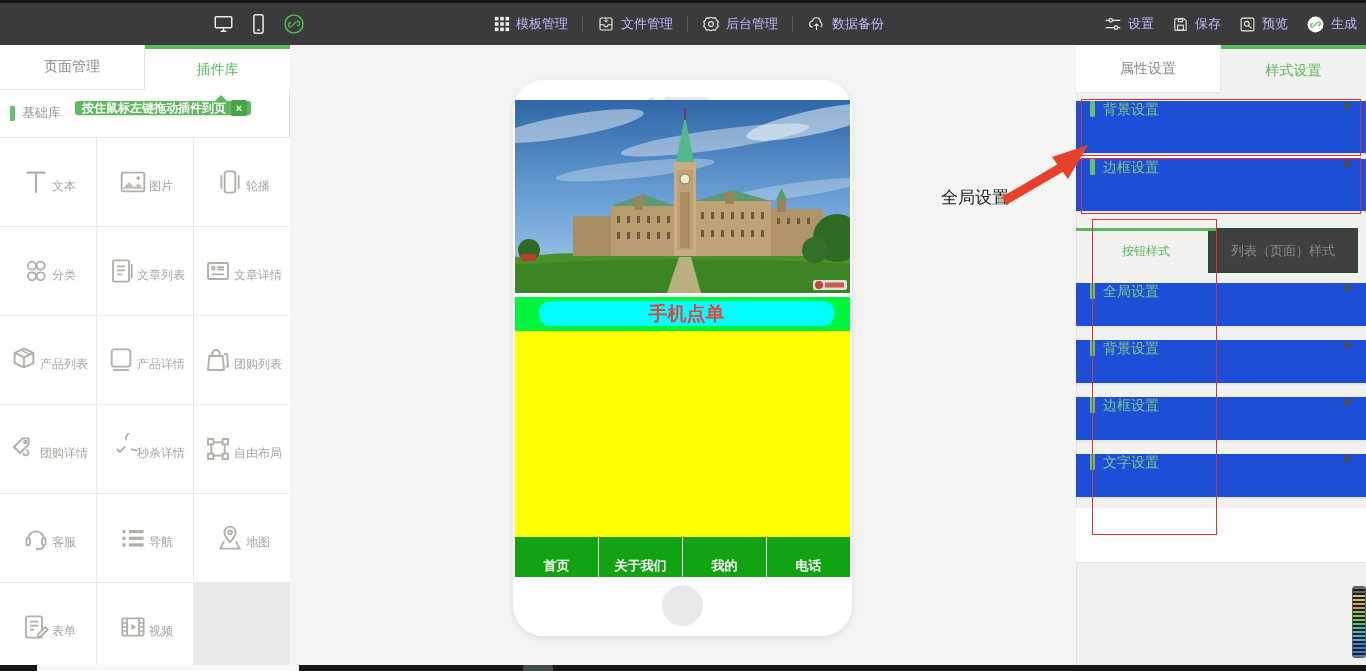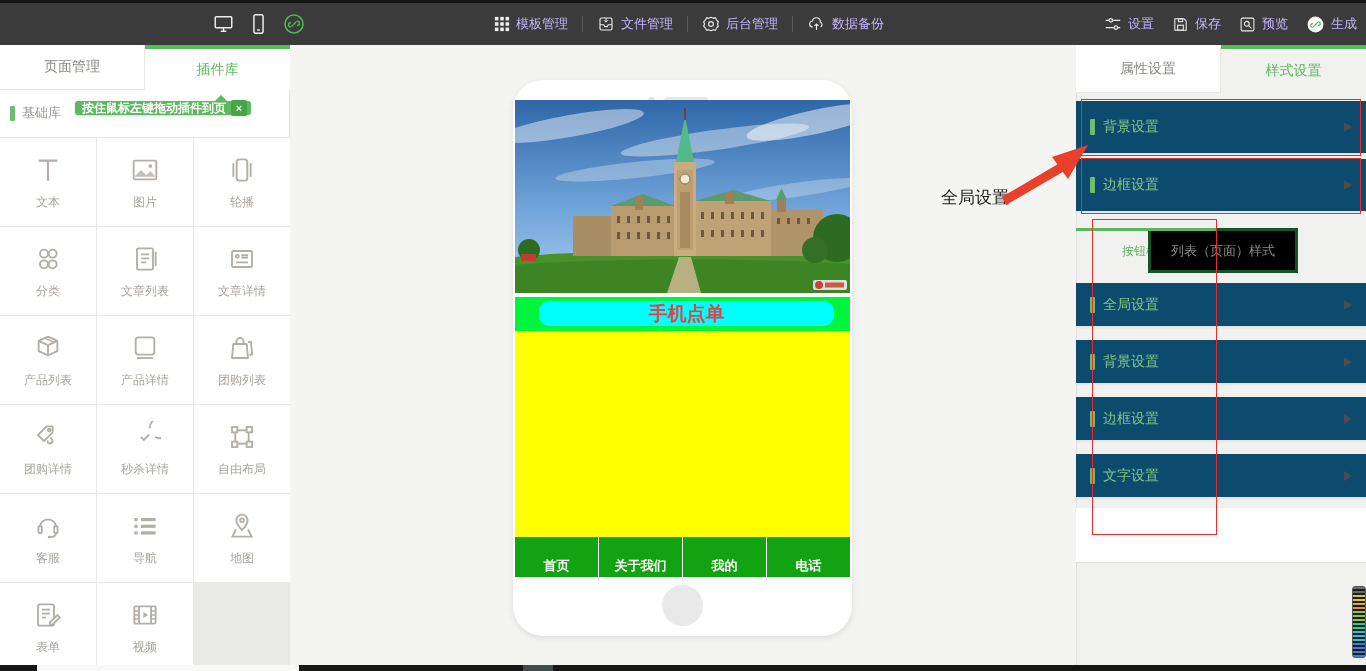--- a/index.html
+++ b/index.html
@@ -27,21 +27,21 @@
   .lp-lib{position:absolute;left:0;top:45px;width:290px;height:46px;display:flex;align-items:center;}
   .lib-bar{width:5px;height:15px;background:#6abf6a;border-radius:1px;margin-left:10px;margin-right:7px;}
   .lib-label{font-size:13px;color:#99948e;}
   .tooltip{position:absolute;left:75px;top:56px;height:14px;background:#5eb95e;border-radius:3px;display:flex;align-items:center;padding:0 4px 0 7px;z-index:40;box-shadow:0 1px 2px rgba(0,0,0,.15);font-weight:bold;}
   .tooltip:before{content:"";position:absolute;top:-6px;left:140px;border:6px solid transparent;border-bottom-color:#5eb95e;border-top:none;}
   .tooltip-text{color:#fff;font-size:12px;white-space:nowrap;}
   .tooltip-close{width:16px;height:16px;margin-left:5px;background:#47a447;border-radius:2px;color:#eaf6ea;font-size:11px;display:flex;align-items:center;justify-content:center;cursor:pointer;}
   .plugin-grid{position:absolute;left:0;top:92px;width:290px;height:534px;display:grid;
       grid-template-columns:repeat(3,1fr);grid-auto-rows:88px;gap:1px;background:#e9e9e7;
       border-top:1px solid #e9e9e7;box-sizing:border-box;overflow:hidden;}
-  .plugin-cell{background:#fff;display:flex;flex-direction:column;align-items:center;justify-content:center;cursor:pointer;}
+  .plugin-cell{background:#fff;display:flex;align-items:center;justify-content:center;cursor:pointer;}
   .plugin-cell svg{display:block;}
   .plugin-label{margin-top:8px;font-size:12px;color:#a9a49e;}
 
   
   .canvas{left:290px;top:45px;width:786px;height:626px;background:#f4f4f2;}
   .phone{left:513px;top:80px;width:339px;height:556px;background:#fff;border-radius:30px;box-shadow:0 2px 6px rgba(0,0,0,.10);}
   .cam-dot{position:absolute;left:135px;top:17px;width:7px;height:7px;border-radius:50%;background:#e2e2e2;}
   .speaker{position:absolute;left:151px;top:17px;width:44px;height:7px;border-radius:4px;background:#e7e7e7;}
   .screen{position:absolute;left:2px;top:20px;width:335px;height:477px;overflow:hidden;}
   .hero{width:335px;height:193px;}
@@ -62,29 +62,29 @@
   .hl-1{left:1081px;top:99px;width:280px;height:57px;}
   .hl-2{left:1081px;top:158px;width:280px;height:56px;}
   .hl-3{left:1092px;top:219px;width:125px;height:316px;}
 
   
   .right-panel{left:1076px;top:45px;width:290px;height:626px;background:#f1f1ef;border-left:1px solid #e0e0de;box-sizing:border-box;}
   .rp-tabs{position:absolute;left:1076px;top:45px;width:290px;height:48px;display:flex;}
   .rp-tab{width:145px;box-sizing:border-box;display:flex;align-items:center;justify-content:center;font-size:14px;cursor:pointer;}
   .rp-tab.inactive{background:#fff;color:#8b8b86;border-right:1px solid #e6e6e4;border-bottom:1px solid #e6e6e4;}
   .rp-tab.active{color:#5cb85c;border-top:4px solid #5cb85c;}
-  .acc-row{position:absolute;left:1076px;width:290px;background:#0c4a6e;display:flex;align-items:center;
+  .acc-row{position:absolute;left:1076px;width:290px;background:#1d4ed8;display:flex;align-items:flex-start;
       border-bottom:1px solid #e3e3e1;box-shadow:0 1px 2px rgba(0,0,0,.05);cursor:pointer;box-sizing:border-box;}
   .acc-bar{width:5px;height:16px;background:#6abf6a;border-radius:1px;margin-left:14px;margin-right:8px;}
   .acc-label{font-size:14px;color:#82c682;flex:1;}
   .acc-arrow{margin-right:14px;display:flex;}
   .subtab-bar{left:1076px;top:228px;width:140px;height:3px;background:#5cb85c;z-index:10;}
   .subtab-active{left:1076px;top:231px;width:140px;height:40px;display:flex;align-items:center;justify-content:center;
       color:#5cb85c;font-size:12px;cursor:pointer;}
-  .subtab-idle{left:1148px;top:228px;width:150px;height:45px;background:#000000;border:3px solid #14532d;box-sizing:border-box;
+  .subtab-idle{left:1208px;top:228px;width:150px;height:45px;background:#404040;border:1px solid #14532d;box-sizing:border-box;
       display:flex;align-items:center;justify-content:center;color:#8b8b86;font-size:13px;cursor:pointer;}
   .rp-filler{left:1076px;top:508px;width:290px;height:54px;background:#fff;border-bottom:1px solid #e3e3e1;}
 
   
   .hscroll-track{left:0;top:665px;width:1366px;height:6px;background:#161616;z-index:60;}
   .hscroll-thumb{position:absolute;left:37px;top:0;width:262px;height:6px;background:#f8f8f8;cursor:pointer;}
   .hscroll-seg{position:absolute;left:523px;top:0;width:30px;height:6px;background:#434a4a;}
   .corner-widget{left:1352px;top:586px;width:14px;height:72px;border-radius:3px;border:1px solid #5a5a5a;box-sizing:border-box;z-index:61;cursor:pointer;
      background-image:
        repeating-linear-gradient(180deg, rgba(24,28,36,0) 0 2px, rgba(24,28,36,1) 2px 4px),

